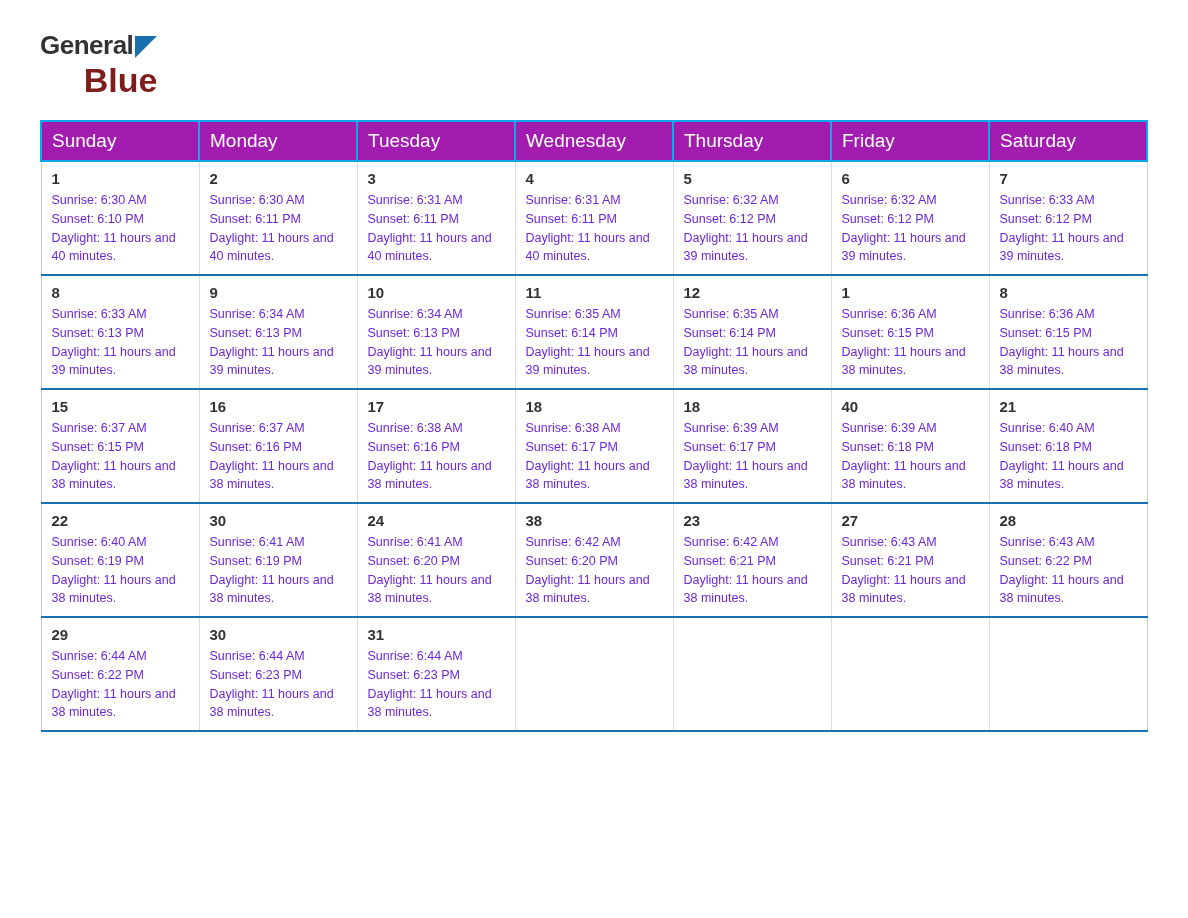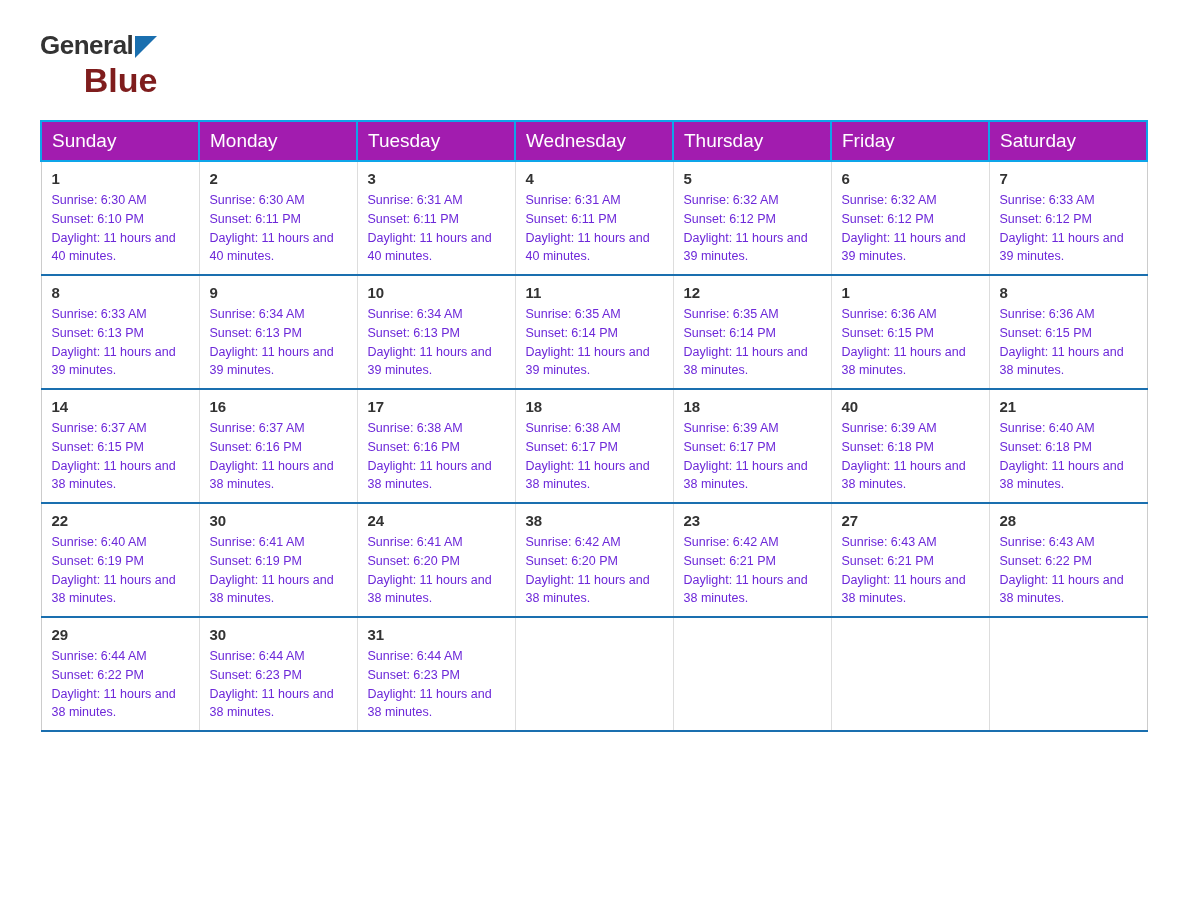--- a/index.html
+++ b/index.html
@@ -131,21 +131,21 @@
       <tr>
         <td><span class="day-num">8</span><span class="day-info">Sunrise: 6:33 AM<br>Sunset: 6:13 PM<br>Daylight: 11 hours and 39 minutes.</span></td>
         <td><span class="day-num">9</span><span class="day-info">Sunrise: 6:34 AM<br>Sunset: 6:13 PM<br>Daylight: 11 hours and 39 minutes.</span></td>
         <td><span class="day-num">10</span><span class="day-info">Sunrise: 6:34 AM<br>Sunset: 6:13 PM<br>Daylight: 11 hours and 39 minutes.</span></td>
         <td><span class="day-num">11</span><span class="day-info">Sunrise: 6:35 AM<br>Sunset: 6:14 PM<br>Daylight: 11 hours and 39 minutes.</span></td>
         <td><span class="day-num">12</span><span class="day-info">Sunrise: 6:35 AM<br>Sunset: 6:14 PM<br>Daylight: 11 hours and 38 minutes.</span></td>
         <td><span class="day-num">1</span><span class="day-info">Sunrise: 6:36 AM<br>Sunset: 6:15 PM<br>Daylight: 11 hours and 38 minutes.</span></td>
         <td><span class="day-num">8</span><span class="day-info">Sunrise: 6:36 AM<br>Sunset: 6:15 PM<br>Daylight: 11 hours and 38 minutes.</span></td>
       </tr>
       <tr>
-        <td><span class="day-num">14</span><span class="day-info">Sunrise: 6:37 AM<br>Sunset: 6:15 PM<br>Daylight: 11 hours and 38 minutes.</span></td>
+        <td><span class="day-num">15</span><span class="day-info">Sunrise: 6:37 AM<br>Sunset: 6:15 PM<br>Daylight: 11 hours and 38 minutes.</span></td>
         <td><span class="day-num">16</span><span class="day-info">Sunrise: 6:37 AM<br>Sunset: 6:16 PM<br>Daylight: 11 hours and 38 minutes.</span></td>
         <td><span class="day-num">17</span><span class="day-info">Sunrise: 6:38 AM<br>Sunset: 6:16 PM<br>Daylight: 11 hours and 38 minutes.</span></td>
         <td><span class="day-num">18</span><span class="day-info">Sunrise: 6:38 AM<br>Sunset: 6:17 PM<br>Daylight: 11 hours and 38 minutes.</span></td>
         <td><span class="day-num">18</span><span class="day-info">Sunrise: 6:39 AM<br>Sunset: 6:17 PM<br>Daylight: 11 hours and 38 minutes.</span></td>
         <td><span class="day-num">40</span><span class="day-info">Sunrise: 6:39 AM<br>Sunset: 6:18 PM<br>Daylight: 11 hours and 38 minutes.</span></td>
         <td><span class="day-num">21</span><span class="day-info">Sunrise: 6:40 AM<br>Sunset: 6:18 PM<br>Daylight: 11 hours and 38 minutes.</span></td>
       </tr>
       <tr>
         <td><span class="day-num">22</span><span class="day-info">Sunrise: 6:40 AM<br>Sunset: 6:19 PM<br>Daylight: 11 hours and 38 minutes.</span></td>
         <td><span class="day-num">30</span><span class="day-info">Sunrise: 6:41 AM<br>Sunset: 6:19 PM<br>Daylight: 11 hours and 38 minutes.</span></td>

